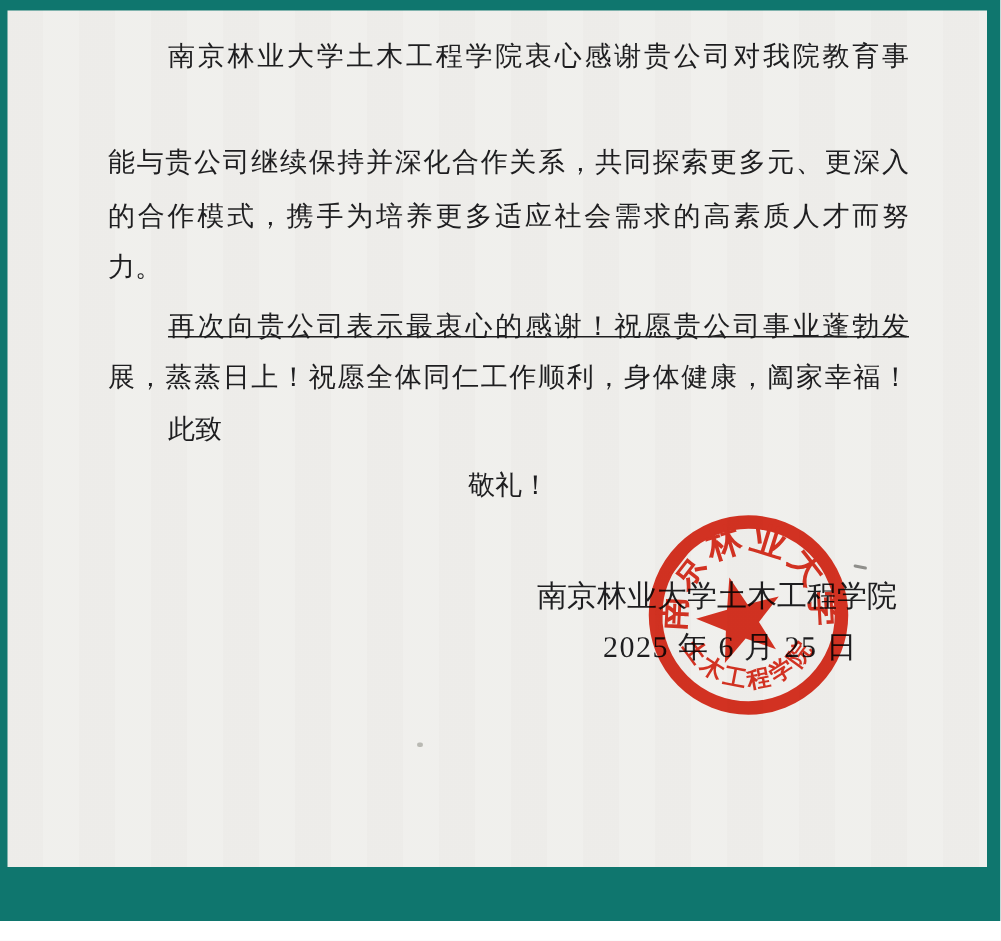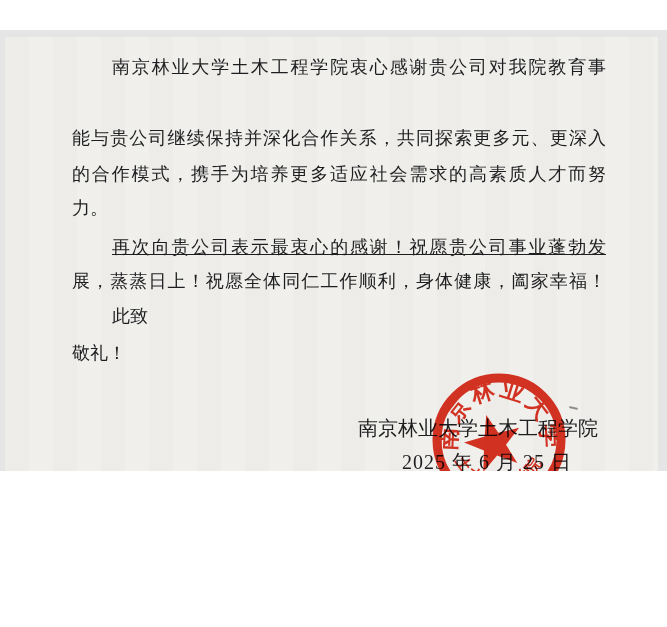--- a/index.html
+++ b/index.html
@@ -1,32 +1,32 @@
 <!DOCTYPE html>
 <html><head>
 <meta charset="utf-8">
 <style>
   html,body{margin:0;padding:0;background:#ffffff;}
-  .screen{position:relative;width:667px;height:441px;background:#e5e5e5;overflow:hidden;
-          font-family:"Liberation Serif","DejaVu Serif",serif;margin-top:30px;}
+  .screen{position:relative;width:667px;height:614px;background:#0f766e;overflow:hidden;
+          font-family:"Liberation Serif","DejaVu Serif",serif;}
   .paper{position:absolute;left:5px;top:7px;width:653px;height:571px;background:#f0efec;
          background-image:repeating-linear-gradient(90deg,rgba(0,0,0,0.013) 0 24px,rgba(255,255,255,0.03) 24px 48px);}
   .line{position:absolute;left:72px;width:534px;height:26px;line-height:26px;
         font-size:18px;color:#1e1e20;white-space:normal;}
   .just{text-align:justify;text-align-last:justify;text-justify:inter-character;}
   .indent{text-indent:40px;}
   .l1{top:24px;}
   .l2{top:59px;}
   .l3{top:95px;}
   .l4{top:131px;}
   .l5{top:165px;}
   .l6{top:204px;text-decoration:underline;}
   .l7{top:238px;}
   .l8{top:273px;left:112px;width:200px;}
-  .l9{top:310px;}
+  .l9{top:310px;text-align:center;}
   .signature{position:absolute;left:358px;top:386px;height:24px;line-height:24px;
              font-size:20px;color:#1e1e20;letter-spacing:0;}
   .dateline{position:absolute;left:402px;top:420px;height:24px;line-height:24px;
             font-size:20px;color:#1e1e20;letter-spacing:1px;}
   .seal{position:absolute;left:429px;top:340px;width:140px;height:140px;
         mix-blend-mode:multiply;opacity:0.95;z-index:5;}
   .seal svg{display:block;}
   .seal-text{font-family:"Liberation Sans","DejaVu Sans",sans-serif;font-weight:bold;}
   .speck1{position:absolute;left:569px;top:377px;width:9px;height:2px;background:#8f8f8b;
           border-radius:1px;transform:rotate(12deg);}

